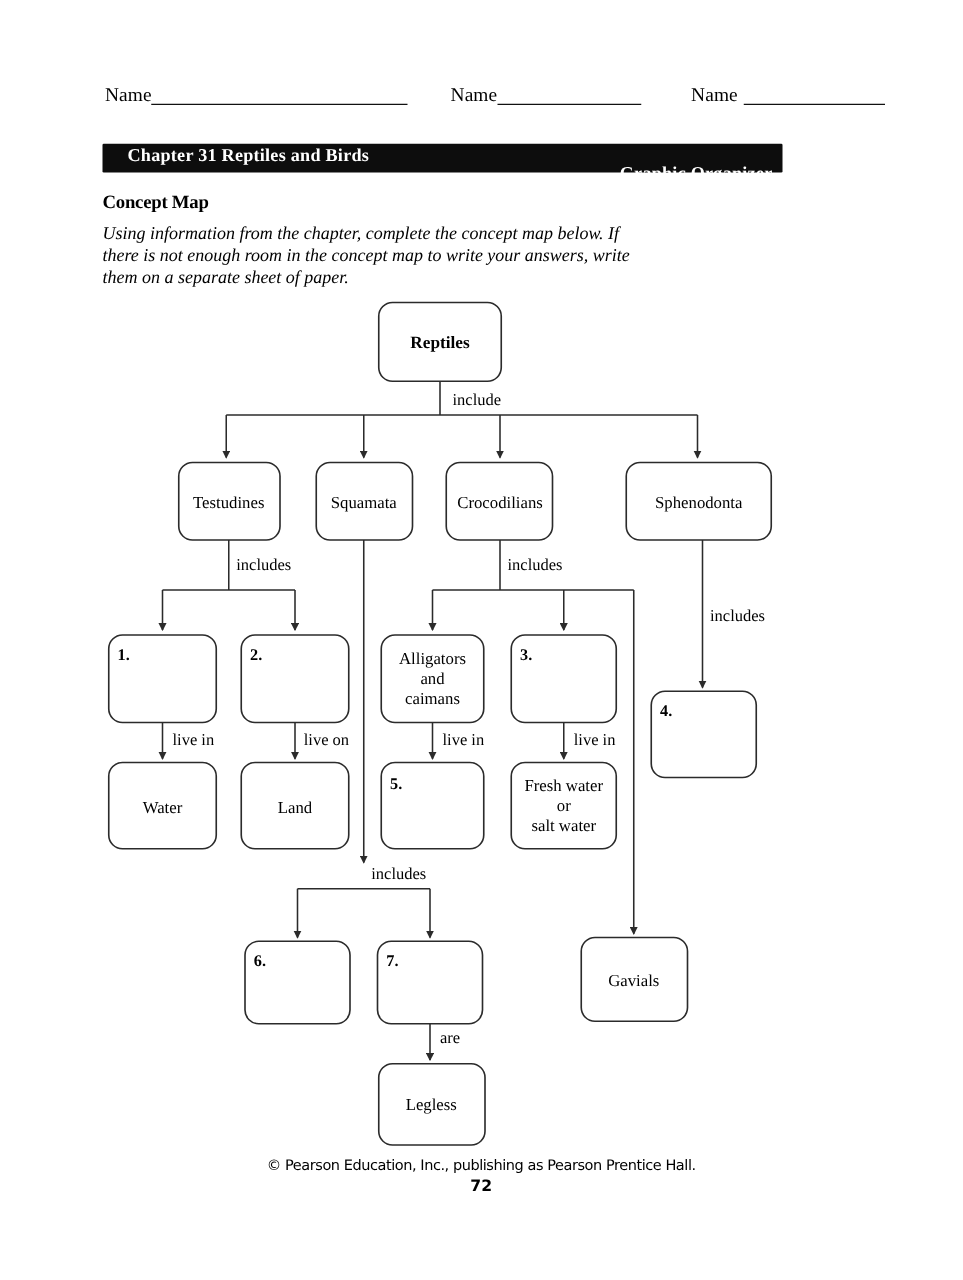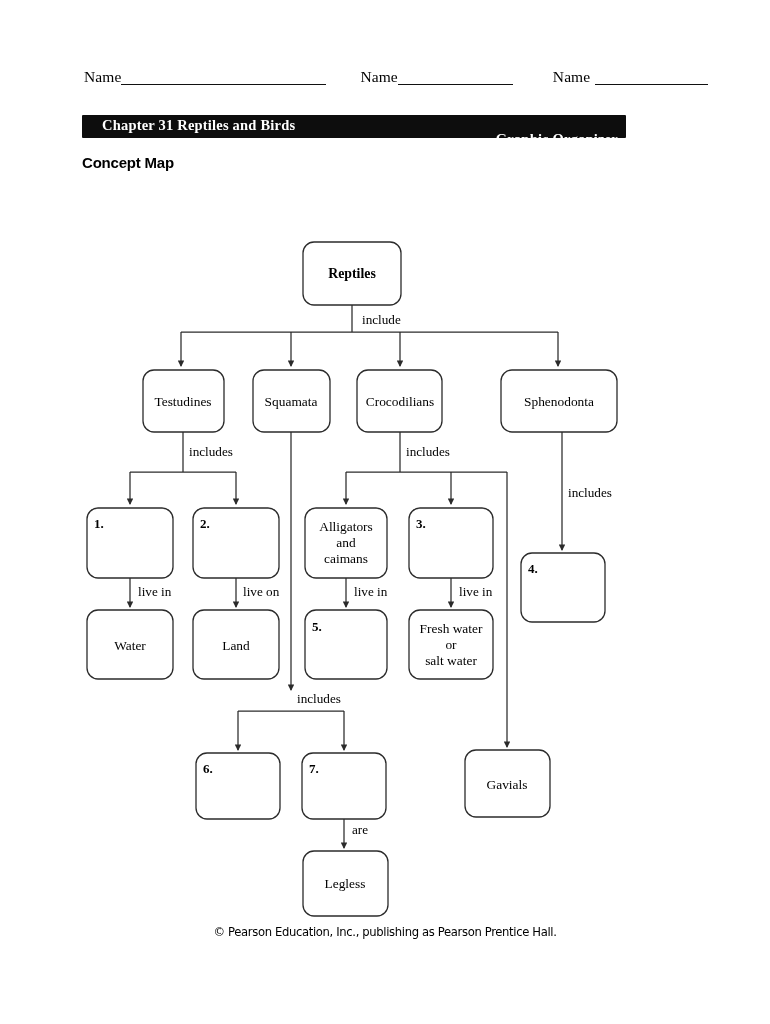--- a/index.html
+++ b/index.html
@@ -40,21 +40,21 @@
     margin-left:12px;
   }
   .chapterbar .right{
     position:absolute;right:8px;top:16px;font-size:14.5px;font-weight:600;
     letter-spacing:.2px;
   }
 
   
   .sect-title{
     position:absolute;left:82px;top:154px;
-    font-family:Liberation Sans, sans-serif;
+    font-family:Liberation Serif, serif;
     font-size:15px;font-weight:bold;letter-spacing:-.2px;
   }
   .intro{
     position:absolute;left:82px;top:179px;width:425px;
     font-size:14.4px;font-style:italic;line-height:17.6px;
   }
 
   
   #mapsvg{position:absolute;left:0;top:0;width:770px;height:1024px;}
   .bx{fill:#ffffff;stroke:#2b2b2b;stroke-width:1.3;}
@@ -93,20 +93,21 @@
   <div class="nameline">
     <span class="fld">Name</span><span class="rule r-name"></span><span class="gap-a"></span><span class="fld">Name</span><span class="rule r-class"></span><span class="gap-b"></span><span class="fld">Name</span><span class="rule r-date"></span>
   </div>
 
   <div class="chapterbar">
     <span class="left">Chapter 31  Reptiles and Birds</span>
     <span class="right">Graphic Organizer</span>
   </div>
 
   <div class="sect-title">Concept Map</div>
+  <div class="intro">Using information from the chapter, complete the concept map below. If there is not enough room in the concept map to write your answers, write them on a separate sheet of paper.</div>
 
   <svg id="mapsvg" viewBox="0 0 770 1024">
     <defs>
       <marker id="arrow" viewBox="0 0 10 10" refX="8.6" refY="5" markerWidth="5.2" markerHeight="5.2" orient="auto-start-reverse">
         <path d="M 0 0 L 10 5 L 0 10 z" fill="#2b2b2b"></path>
       </marker>
     </defs>
 
     <path class="ln" d="M352,305 L352,332"></path>
     <path class="ln" d="M181,332 L558,332"></path>
@@ -207,14 +208,15 @@
     <text class="edgelbl" x="568" y="497">includes</text>
     <text class="edgelbl" x="138" y="596">live in</text>
     <text class="edgelbl" x="243" y="596">live on</text>
     <text class="edgelbl" x="354" y="596">live in</text>
     <text class="edgelbl" x="459" y="596">live in</text>
     <text class="edgelbl" x="297" y="703">includes</text>
     <text class="edgelbl" x="352" y="834">are</text>
   </svg>
 
   <div class="footer">© Pearson Education, Inc., publishing as Pearson Prentice Hall.</div>
+  <div class="pagenum">72</div>
 
 </div>
 
 </body></html>

